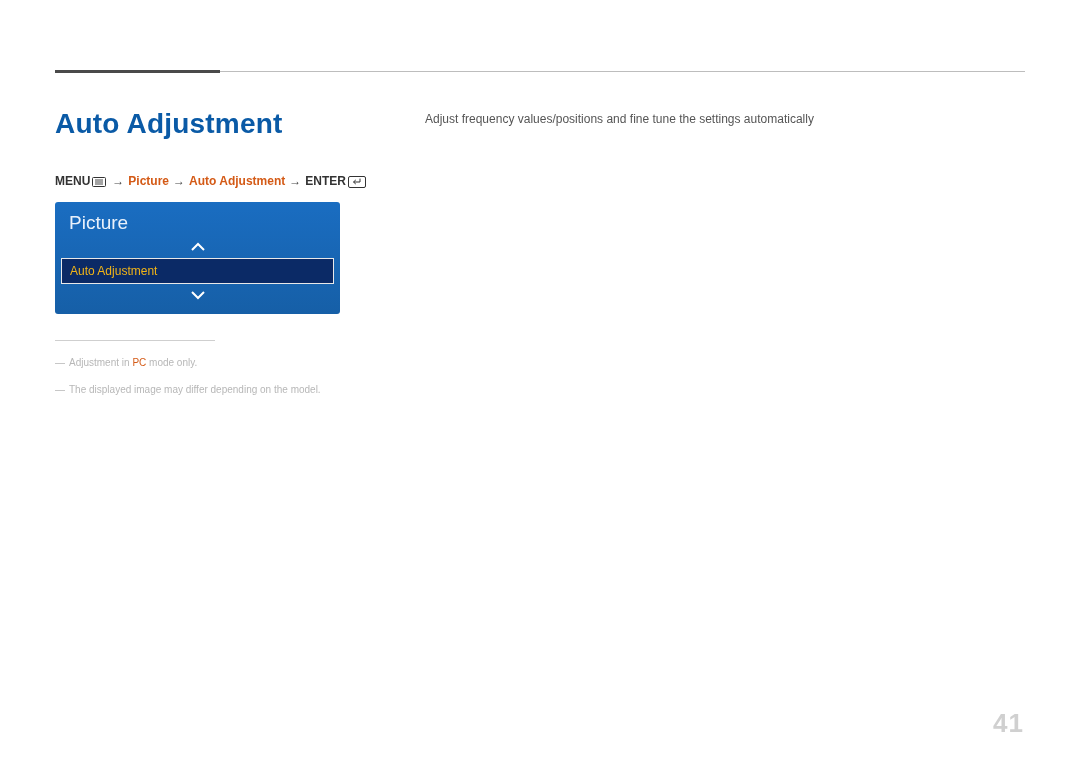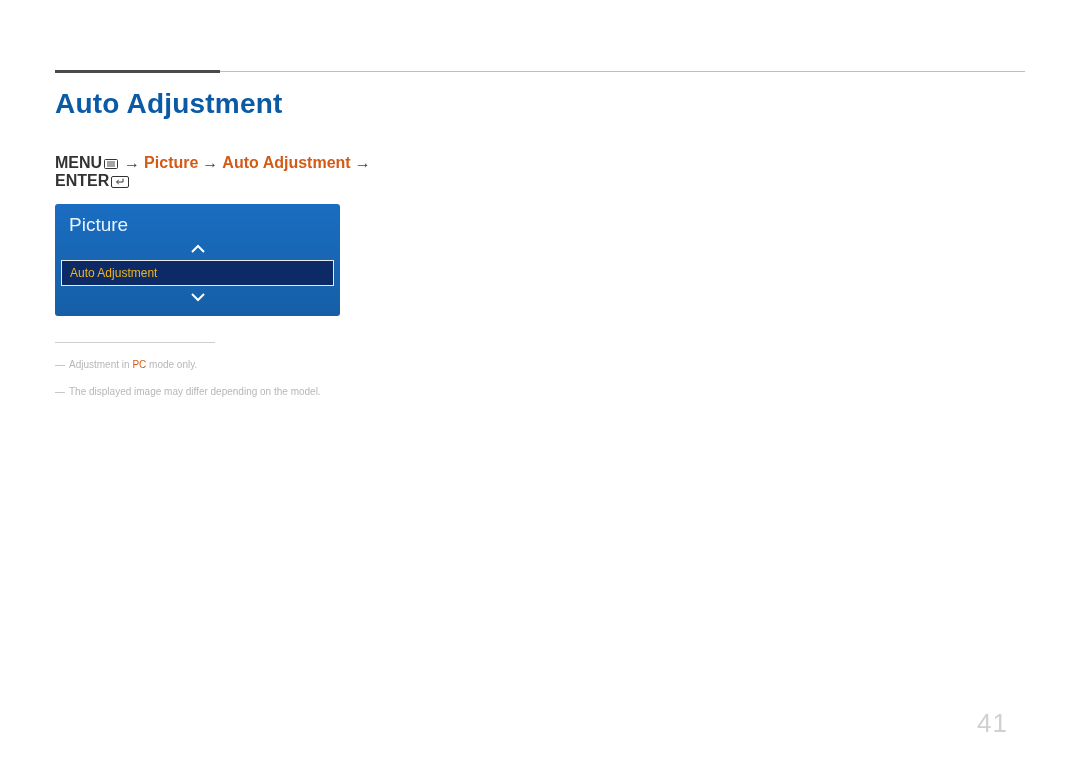--- a/index.html
+++ b/index.html
@@ -4,47 +4,47 @@
 <style>
   * { box-sizing: border-box; margin: 0; padding: 0; }
   html, body { width: 1080px; height: 763px; background: #fff; font-family: "Segoe UI", Arial, sans-serif; color: #333; }
   .page { position: relative; width: 1080px; height: 763px; padding: 70px 55px 0 55px; }
 
   
   .top-rule { position: absolute; left: 55px; right: 55px; top: 70px; height: 4px; }
   .top-rule .thin { position: absolute; left: 0; right: 0; top: 1px; height: 1px; background: #bdbdbd; }
   .top-rule .thick { position: absolute; left: 0; top: 0; width: 165px; height: 3px; background: #4a4a4a; }
 
-  .content { margin-top: 16px; display: flex; gap: 30px; }
+  .content { margin-top: 36px; display: flex; gap: 30px; }
   .left-col { width: 340px; flex: 0 0 340px; }
   .right-col { flex: 1; padding-top: 6px; }
 
   h1.page-title { color: #0a5aa6; font-size: 28px; font-weight: 600; letter-spacing: 0.2px; margin-top: 2px; }
 
-  .breadcrumb { margin-top: 34px; font-size: 16px; font-weight: 600; color: #333; display: flex; align-items: center; flex-wrap: wrap; }
+  .breadcrumb { margin-top: 34px; font-size: 12px; font-weight: 600; color: #333; display: flex; align-items: center; flex-wrap: wrap; }
   .breadcrumb .sep { margin: 0 4px; font-weight: 400; color: #444; }
   .breadcrumb .hl { color: #d45a16; }
   .breadcrumb svg { vertical-align: middle; margin: 0 2px; }
 
   
   .osd { margin-top: 14px; width: 285px; background: linear-gradient(to bottom, #1a6dc1 0%, #165fa7 100%); border-radius: 3px; padding: 0 0 10px 0; }
   .osd-header { font-size: 19px; font-weight: 300; color: #e9f1fb; padding: 10px 14px 4px 14px; }
   .osd-arrow-row { height: 18px; display: flex; justify-content: center; align-items: center; }
   .osd-arrow-row svg { display: block; }
   .osd-item { margin: 2px 6px; background: #0b2a66; border: 1px solid #e9e9e9; height: 26px; display: flex; align-items: center; padding: 0 8px; }
   .osd-item span { color: #f2b417; font-size: 12px; font-weight: 400; }
 
   .notes-rule { margin-top: 26px; width: 160px; height: 1px; background: #cfcfcf; }
   .note { margin-top: 16px; font-size: 10px; color: #b7b7b7; display: flex; align-items: flex-start; gap: 4px; }
   .note .dash { color: #b7b7b7; }
   .note .pc { color: #d45a16; font-weight: 400; }
 
   .desc { font-size: 12px; color: #555; }
 
-  .page-num { position: absolute; right: 72px; bottom: 24px; font-size: 26px; color: #d0d0d0; font-weight: 400; letter-spacing: 1px; }
+  .page-num { position: absolute; right: 56px; bottom: 24px; font-size: 26px; color: #d0d0d0; font-weight: 700; letter-spacing: 1px; }
 </style>
 </head>
 <body>
 
 <div class="page">
   <div class="top-rule">
     <div class="thin"></div>
     <div class="thick"></div>
   </div>
 
@@ -104,16 +104,19 @@
         <span>
           <span>Adjustment in </span><span class="pc">PC</span><span> mode only.</span>
         </span>
       </div>
       <div class="note">
         <span class="dash">―</span>
         <span>The displayed image may differ depending on the model.</span>
       </div>
     </div>
 
+    <div class="right-col">
+      <p class="desc">Adjust frequency values/positions and fine tune the settings automatically</p>
+    </div>
   </div>
 
   <div class="page-num">41</div>
 </div>
 
 </body></html>

